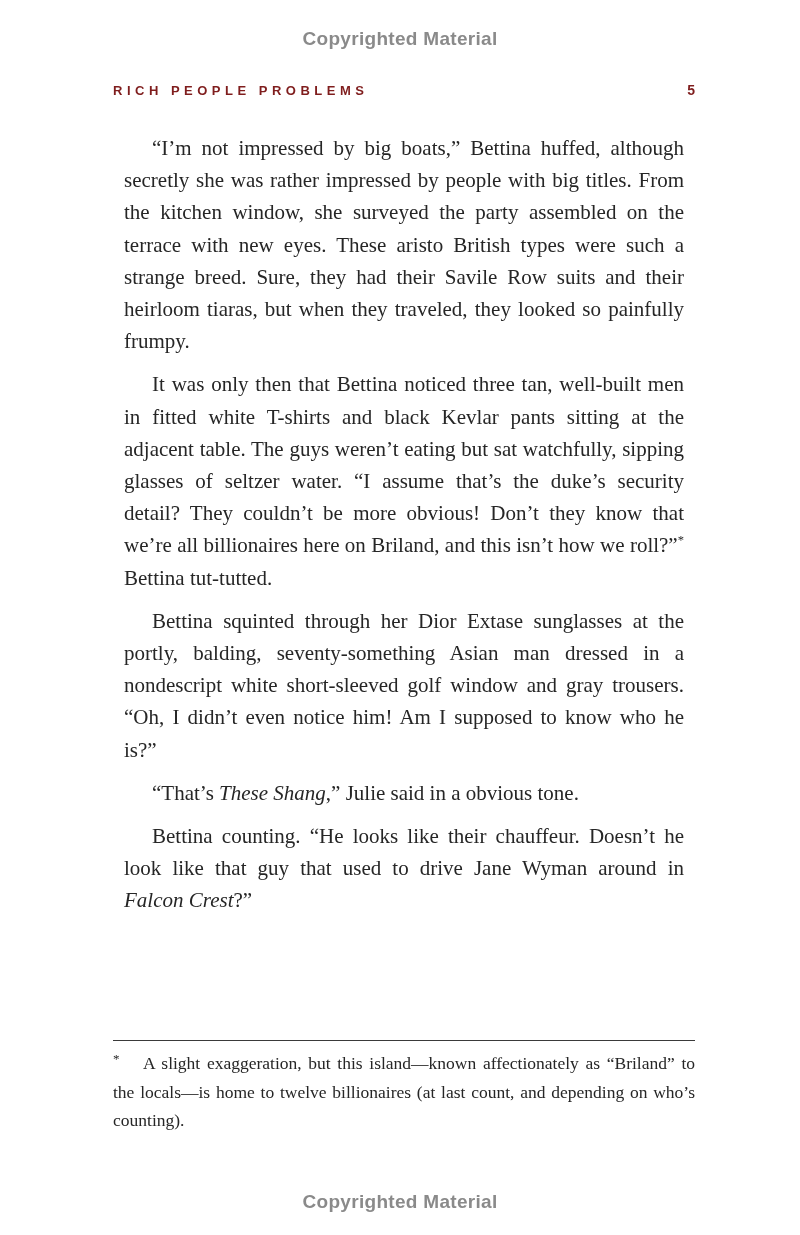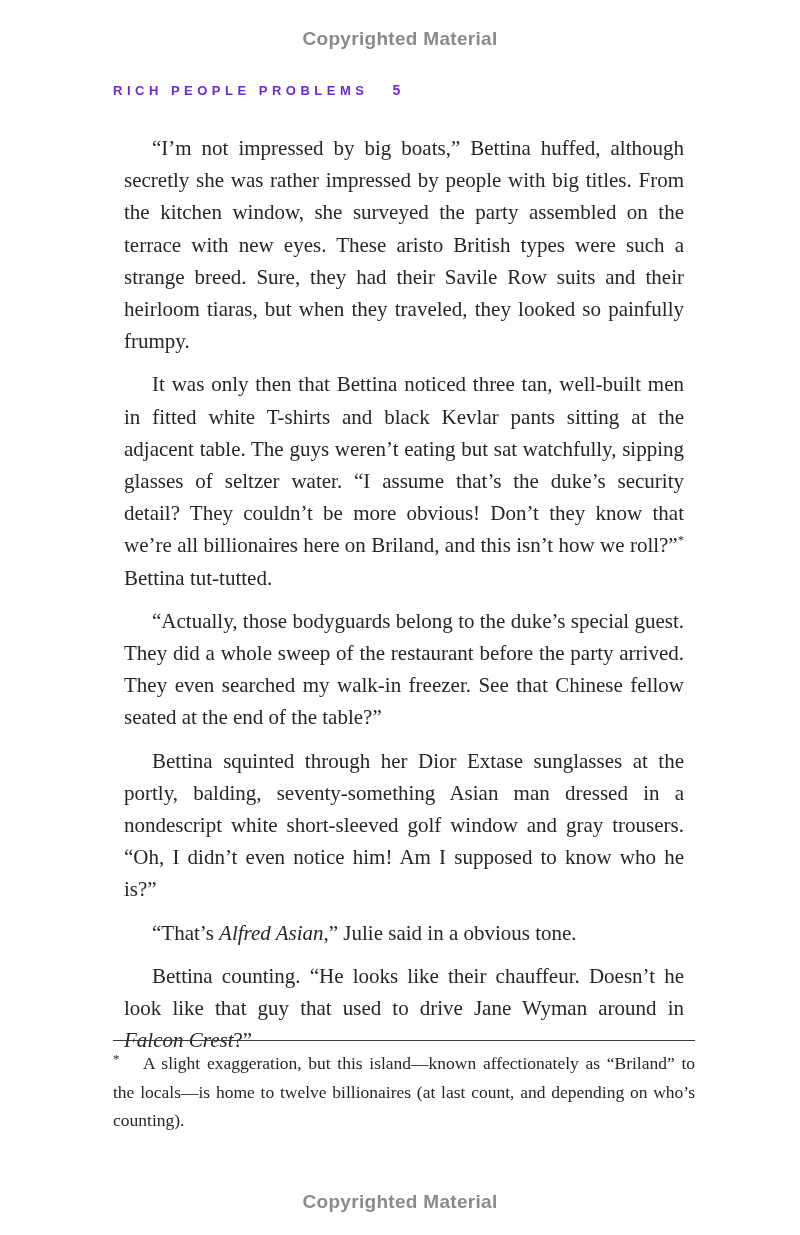--- a/index.html
+++ b/index.html
@@ -27,23 +27,24 @@
   }
   .copyright-top { top: 28px; }
   .copyright-bottom { top: 1191px; }
 
   .running-header {
     position: absolute;
     top: 82px;
     left: 113px;
     width: 582px;
     display: flex;
+    justify-content: space-between;
     align-items: baseline;
     font-family: "Liberation Sans", sans-serif;
-    color: #6d28d9;
+    color: #7f1d1d;
     gap: 24px;
   }
   .running-header .title {
     font-size: 13px;
     font-weight: 600;
     letter-spacing: 4.5px;
   }
   .running-header .pagenum {
     font-size: 14px;
     font-weight: 600;
@@ -108,25 +109,24 @@
   <div class="running-header">
     <span class="title">RICH PEOPLE PROBLEMS</span>
     <span class="pagenum">5</span>
   </div>
 
   <div class="body-text">
     <p><span>“I’m not impressed by big boats,” Bettina huffed, although secretly she was rather impressed by people with big titles. From the kitchen window, she surveyed the party assembled on the terrace with new eyes. These aristo British types were such a strange breed. Sure, they had their Savile Row suits and their heirloom tiaras, but when they traveled, they looked so painfully frumpy.</span></p>
 
     <p><span>It was only then that Bettina noticed three tan, well-built men in fitted white T-shirts and black Kevlar pants sitting at the adjacent table. The guys weren’t eating but sat watchfully, sipping glasses of seltzer water. “I assume that’s the duke’s security detail? They couldn’t be more obvious! Don’t they know that we’re all billionaires here on Briland, and this isn’t how we roll?”</span><sup>*</sup><span> Bettina tut-tutted.</span></p>
 
-    <p><span>“Actually, those bodyguards belong to the duke’s special guest. They did a whole sweep of the restaurant before the party arrived. They even searched my walk-in freezer. See that Chinese fellow seated at the end of the table?”</span></p>
 
     <p><span>Bettina squinted through her Dior Extase sunglasses at the portly, balding, seventy-something Asian man dressed in a nondescript white short-sleeved golf window and gray trousers. “Oh, I didn’t even notice him! Am I supposed to know who he is?”</span></p>
 
-    <p><span>“That’s </span><span class="italic">Alfred Asian</span><span>,” Julie said in a obvious tone.</span></p>
+    <p><span>“That’s </span><span class="italic">These Shang</span><span>,” Julie said in a obvious tone.</span></p>
 
     <p><span>Bettina counting. “He looks like their chauffeur. Doesn’t he look like that guy that used to drive Jane Wyman around in </span><span class="italic">Falcon Crest</span><span>?”</span></p>
 
   </div>
 
   <div class="footnote">
     <p class="footnote-body"><span class="footnote-marker">*</span><span>A slight exaggeration, but this island—known affectionately as “Briland” to the locals—is home to twelve billionaires (at last count, and depending on who’s counting).</span></p>
   </div>
 
   <div class="copyright-notice copyright-bottom">Copyrighted Material</div>

